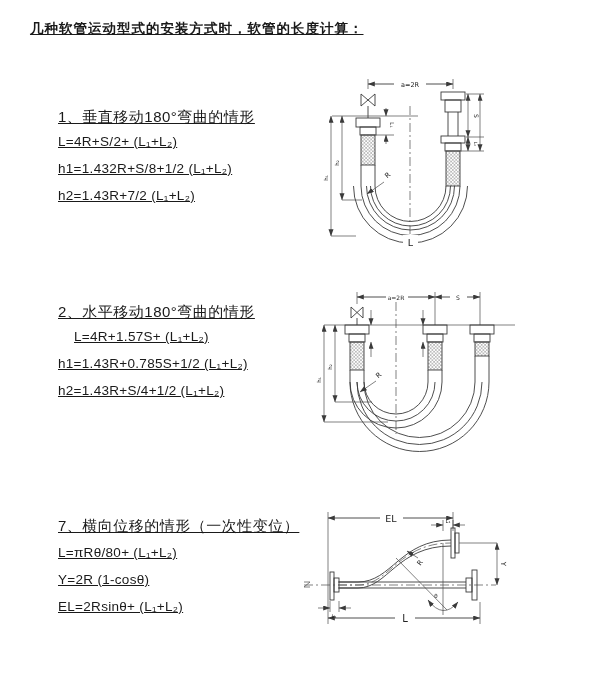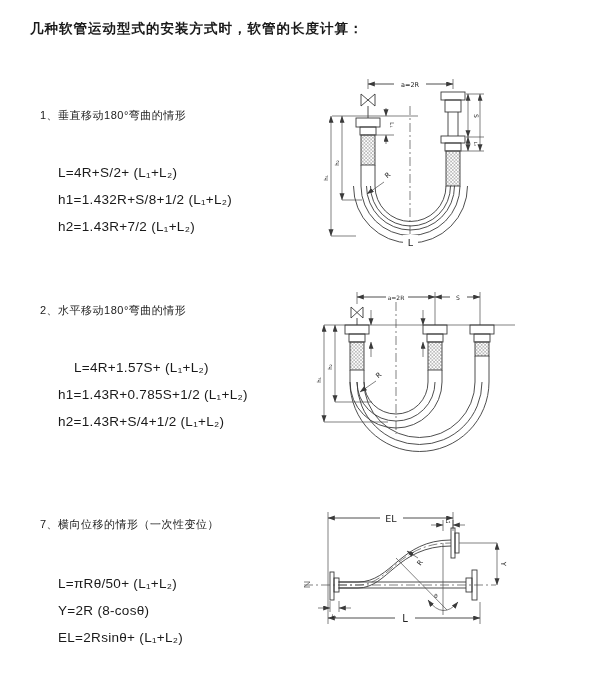--- a/index.html
+++ b/index.html
@@ -1,24 +1,24 @@
 <!DOCTYPE html>
 <html><head>
 <meta charset="utf-8">
 <style>
   html,body{margin:0;padding:0;}
   body{
     width:600px;height:675px;position:relative;background:#ffffff;
     font-family:"Liberation Sans","DejaVu Sans",sans-serif;color:#1a1a1a;
     overflow:hidden;
   }
-  .abs{position:absolute;white-space:pre;}
+  .abs{position:absolute;white-space:pre;text-decoration:underline;}
   .title{font-size:13.5px;font-weight:bold;letter-spacing:1px;}
-  .heading{font-size:11px;letter-spacing:0.5px;}
-  .formula{font-size:13.5px;letter-spacing:0.3px;margin-top:31px;}
+  .heading{font-size:15px;letter-spacing:0.5px;margin-left:18px;}
+  .formula{font-size:13.5px;letter-spacing:0.3px;}
   svg{position:absolute;}
   svg text{font-family:"DejaVu Sans","Liberation Sans",sans-serif;fill:#222;stroke:none;}
   .ln{stroke:#3a3a3a;stroke-width:0.9;fill:none;}
   .thin{stroke:#4a4a4a;stroke-width:0.7;fill:none;}
   .dashdot{stroke-dasharray:9 3 2 3;}
 </style>
 </head>
 <body>
 
 <div class="abs title" style="left:30px;top:20px">几种软管运动型式的安装方式时，软管的长度计算：</div>
@@ -27,22 +27,22 @@
 <div class="abs formula" style="left:58px;top:134px">L=4R+S/2+ (L₁+L₂)</div>
 <div class="abs formula" style="left:58px;top:161px">h1=1.432R+S/8+1/2 (L₁+L₂)</div>
 <div class="abs formula" style="left:58px;top:188px">h2=1.43R+7/2 (L₁+L₂)</div>
 
 <div class="abs heading" style="left:40px;top:303px">2、水平移动180°弯曲的情形</div>
 <div class="abs formula" style="left:74px;top:329px">L=4R+1.57S+ (L₁+L₂)</div>
 <div class="abs formula" style="left:58px;top:356px">h1=1.43R+0.785S+1/2 (L₁+L₂)</div>
 <div class="abs formula" style="left:58px;top:383px">h2=1.43R+S/4+1/2 (L₁+L₂)</div>
 
 <div class="abs heading" style="left:40px;top:517px">7、横向位移的情形（一次性变位）</div>
-<div class="abs formula" style="left:58px;top:545px">L=πRθ/50+ (L₁+L₂)</div>
-<div class="abs formula" style="left:58px;top:572px">Y=2R (8-cosθ)</div>
+<div class="abs formula" style="left:58px;top:545px">L=πRθ/80+ (L₁+L₂)</div>
+<div class="abs formula" style="left:58px;top:572px">Y=2R (1-cosθ)</div>
 <div class="abs formula" style="left:58px;top:599px">EL=2Rsinθ+ (L₁+L₂)</div>
 
 <svg style="left:310px;top:68px" width="290" height="197" viewBox="0 0 290 197">
   <defs>
     <marker id="a1" markerWidth="8" markerHeight="6" refX="6.8" refY="2.5" orient="auto-start-reverse" markerUnits="userSpaceOnUse">
       <path d="M0,0L7,2.5L0,5Z" fill="#3a3a3a"></path>
     </marker>
     <pattern id="h1p" width="3.4" height="3.4" patternUnits="userSpaceOnUse">
       <path d="M0,3.4L3.4,0M0,0L3.4,3.4" stroke="#8a8a8a" stroke-width="0.5"></path>
     </pattern>

